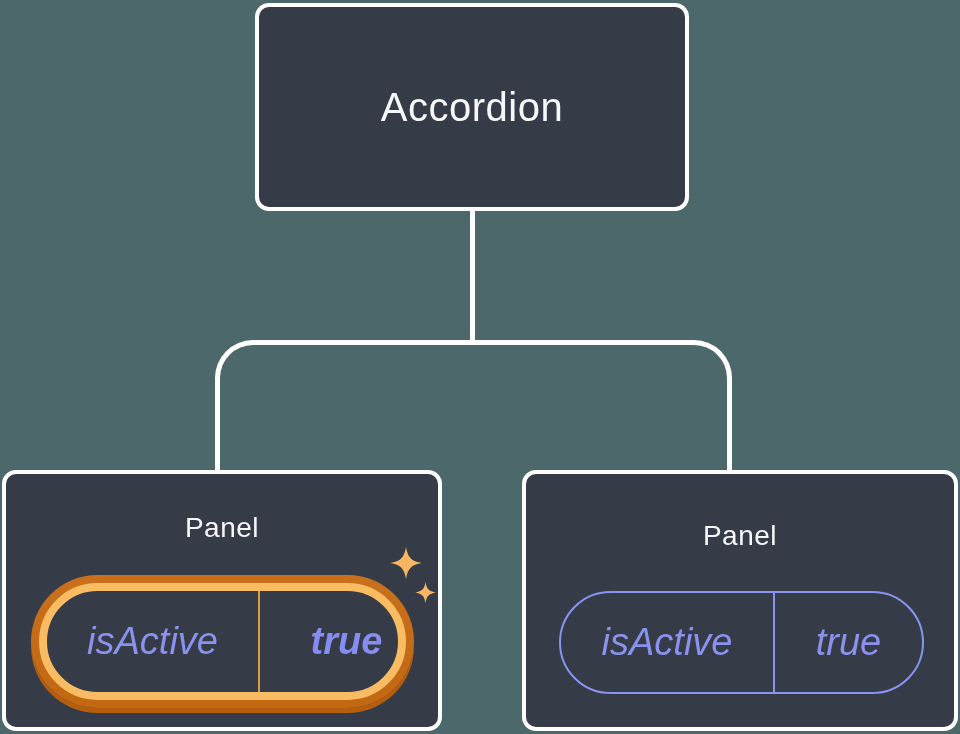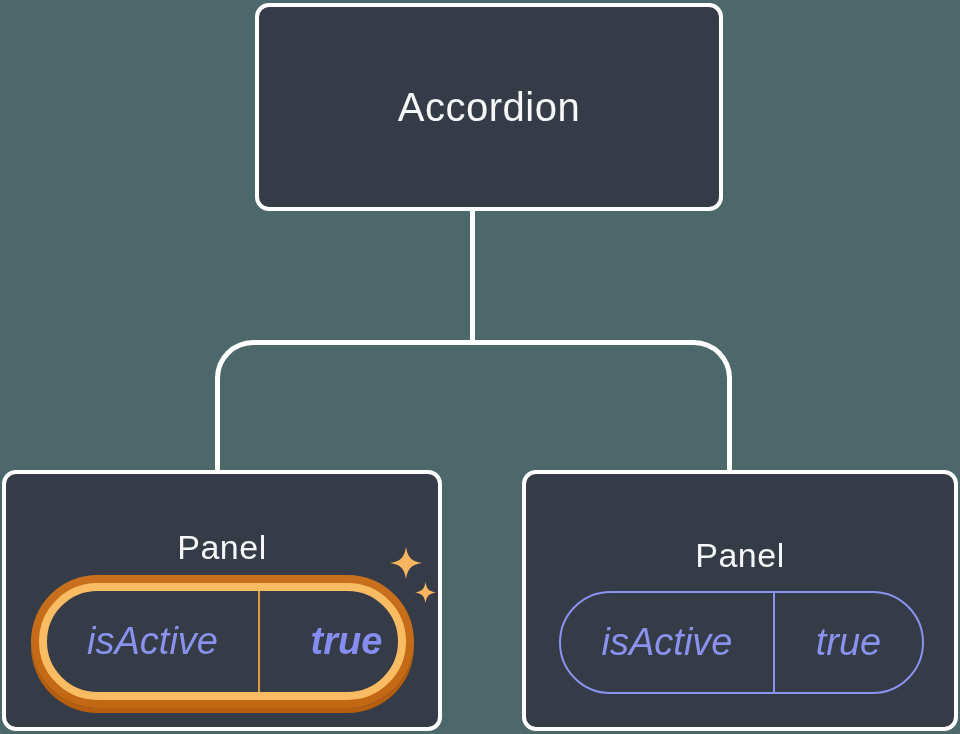--- a/index.html
+++ b/index.html
@@ -20,21 +20,21 @@
 
   
   .node {
     position: absolute;
     background: #353b47;
     border: 4px solid #ffffff;
     border-radius: 14px;
   }
   .node-root {
     left: 255px; top: 3px;
-    width: 468px; height: 208px;
+    width: 434px; height: 208px;
     display: flex;
     align-items: center;
     justify-content: center;
   }
   .node-title {
     color: #f6f7f9;
     font-size: 40px;
     font-weight: 500;
     letter-spacing: 0.5px;
   }
@@ -42,24 +42,23 @@
     top: 470px;
     height: 261px;
   }
   .panel-left  { left: 2px;   width: 440px; }
   .panel-right { left: 522px; width: 436px; }
   .panel-title {
     position: absolute;
     left: 0; width: 100%;
     text-align: center;
     color: #f6f7f9;
-    font-size: 34px;
+    font-size: 28px;
     font-weight: 500;
     letter-spacing: 0.5px;
-    margin-top: 16px;
   }
   .panel-left  .panel-title { top: 38px; }
   .panel-right .panel-title { top: 46px; }
 
   
   .stem {
     position: absolute;
     left: 470px; top: 211px;
     width: 5px; height: 134px;
     background: #ffffff;

